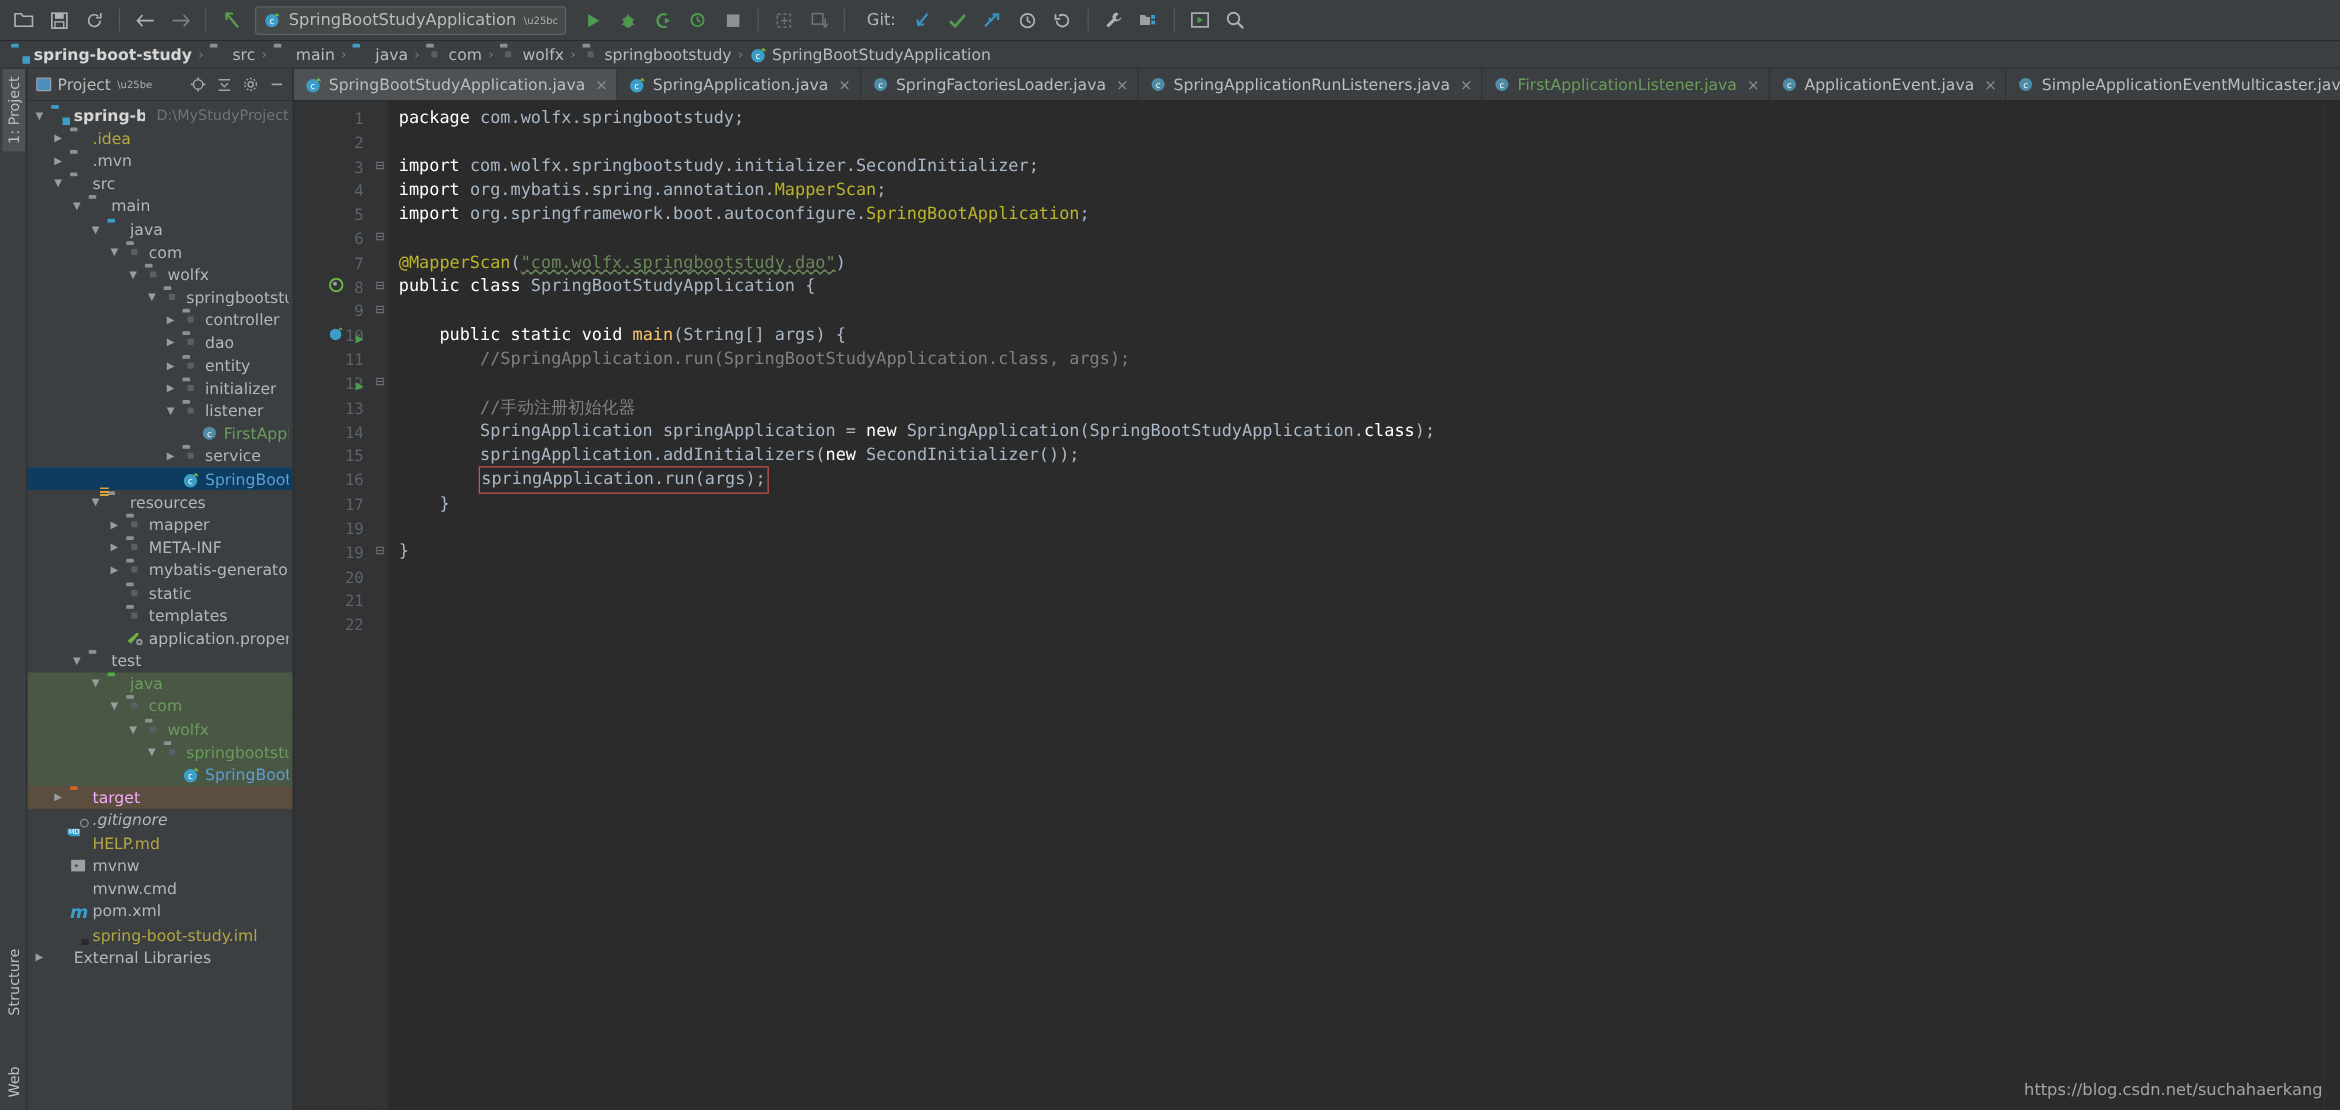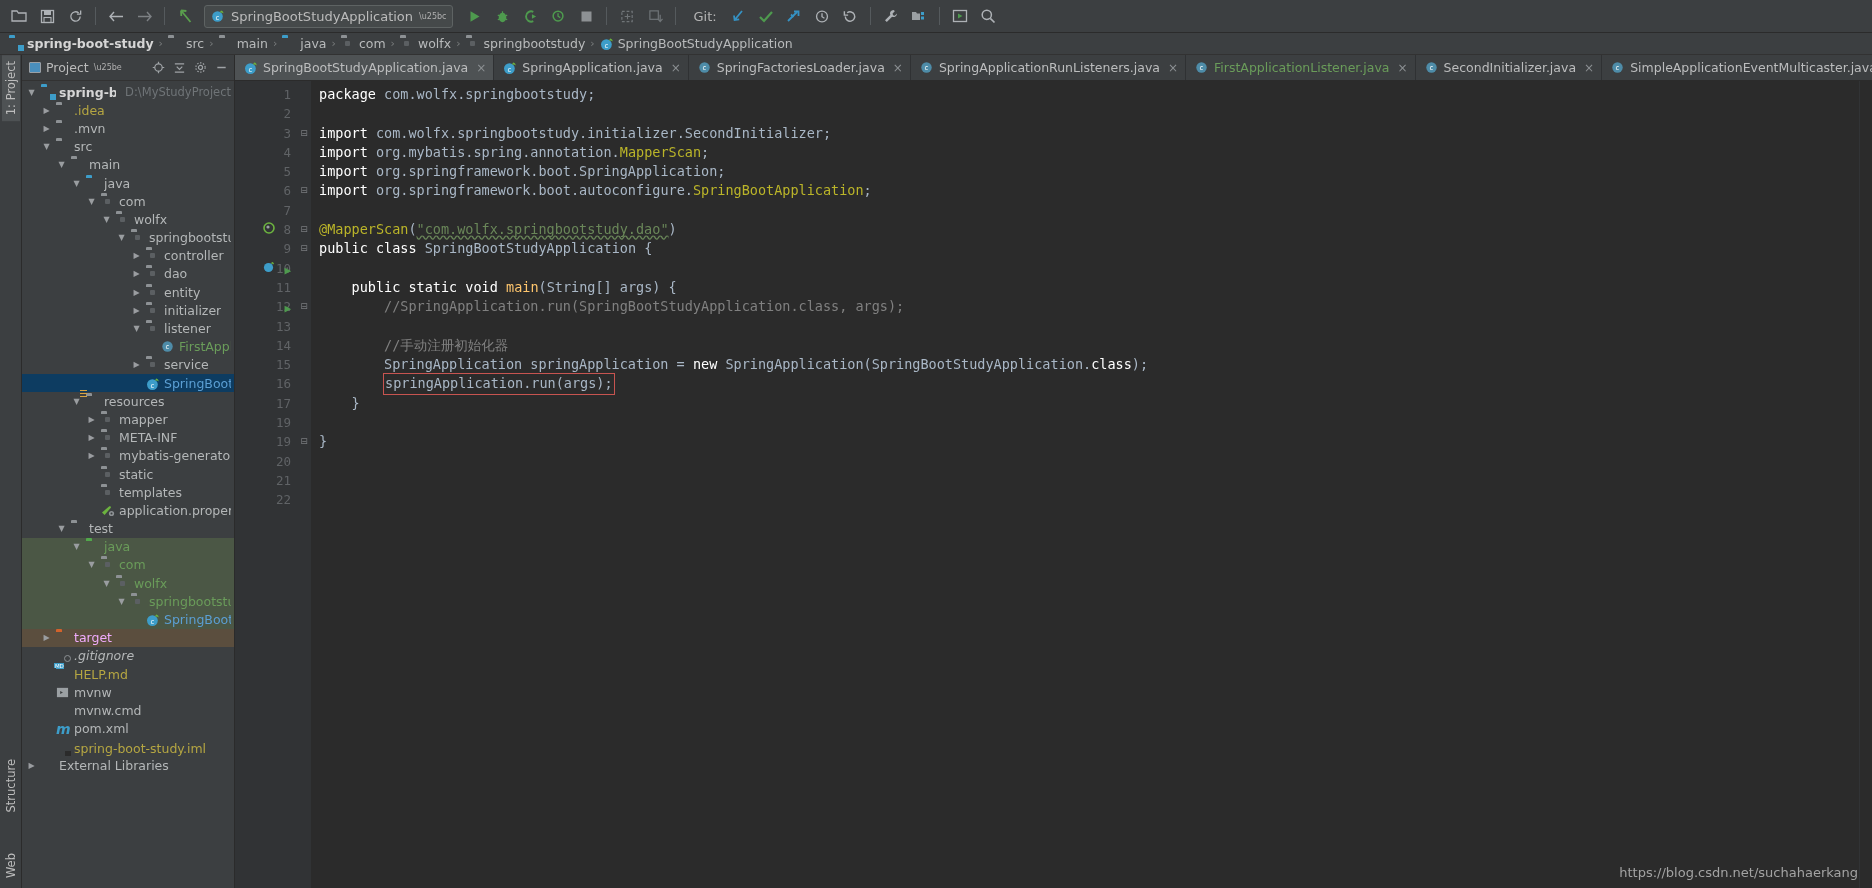--- a/index.html
+++ b/index.html
@@ -670,21 +670,21 @@
             <span class="etab-label">FirstApplicationListener.java</span>
             <span class="close">×</span>
           </div>
           <div class="etab">
             <span class="ico">
               <svg width="13" height="13" viewBox="0 0 14 14">
                 <circle cx="7" cy="7" r="5.6" fill="#4e8ca8"></circle>
                 <text x="7" y="10" font-size="7.5" fill="#fff" text-anchor="middle" font-family="DejaVu Sans">c</text>
               </svg>
             </span>
-            <span class="etab-label">SecondInitializer.java</span>
+            <span class="etab-label">ApplicationEvent.java</span>
             <span class="close">×</span>
           </div>
           <div class="etab">
             <span class="ico">
               <svg width="13" height="13" viewBox="0 0 14 14">
                 <circle cx="7" cy="7" r="5.6" fill="#4e8ca8"></circle>
                 <text x="7" y="10" font-size="7.5" fill="#fff" text-anchor="middle" font-family="DejaVu Sans">c</text>
               </svg>
             </span>
             <span class="etab-label">SimpleApplicationEventMulticaster.java</span>
@@ -748,31 +748,31 @@
             <div class="fline">⊟</div>
             <div class="fline"></div>
             <div class="fline"></div>
             <div class="fline"></div>
           </div>
         <div class="code" id="code">
             <div class="cline"><span class="kw">package</span> com.wolfx.springbootstudy;</div>
             <div class="cline"></div>
             <div class="cline"><span class="kw">import</span> com.wolfx.springbootstudy.initializer.SecondInitializer;</div>
             <div class="cline"><span class="kw">import</span> org.mybatis.spring.annotation.<span class="ann">MapperScan</span>;</div>
-            <div class="cline"><span class="kw">import</span> org.springframework.boot.SpringApplication;</div>
             <div class="cline"><span class="kw">import</span> org.springframework.boot.autoconfigure.<span class="ann">SpringBootApplication</span>;</div>
             <div class="cline"></div>
             <div class="cline"><span class="ann">@MapperScan</span>(<span class="str squiggle">"com.wolfx.springbootstudy.dao"</span>)</div>
             <div class="cline"><span class="kw">public</span> <span class="kw">class</span> SpringBootStudyApplication {</div>
             <div class="cline"></div>
             <div class="cline">    <span class="kw">public</span> <span class="kw">static</span> <span class="kw">void</span> <span class="cname">main</span>(String[] args) {</div>
             <div class="cline"><span class="cmt">        //SpringApplication.run(SpringBootStudyApplication.class, args);</span></div>
             <div class="cline"></div>
             <div class="cline"><span class="cmt">        //手动注册初始化器</span></div>
             <div class="cline">        SpringApplication springApplication = <span class="kw">new</span> SpringApplication(SpringBootStudyApplication.<span class="kw">class</span>);</div>
+            <div class="cline">        springApplication.addInitializers(<span class="kw">new</span> SecondInitializer());</div>
             <div class="cline">        <span class="hl-box">springApplication.run(args);</span></div>
             <div class="cline">    }</div>
             <div class="cline"></div>
             <div class="cline">}</div>
             <div class="cline"></div>
           </div>
         <div class="right-strip"></div>
       </div>
     </div>
   </div>

